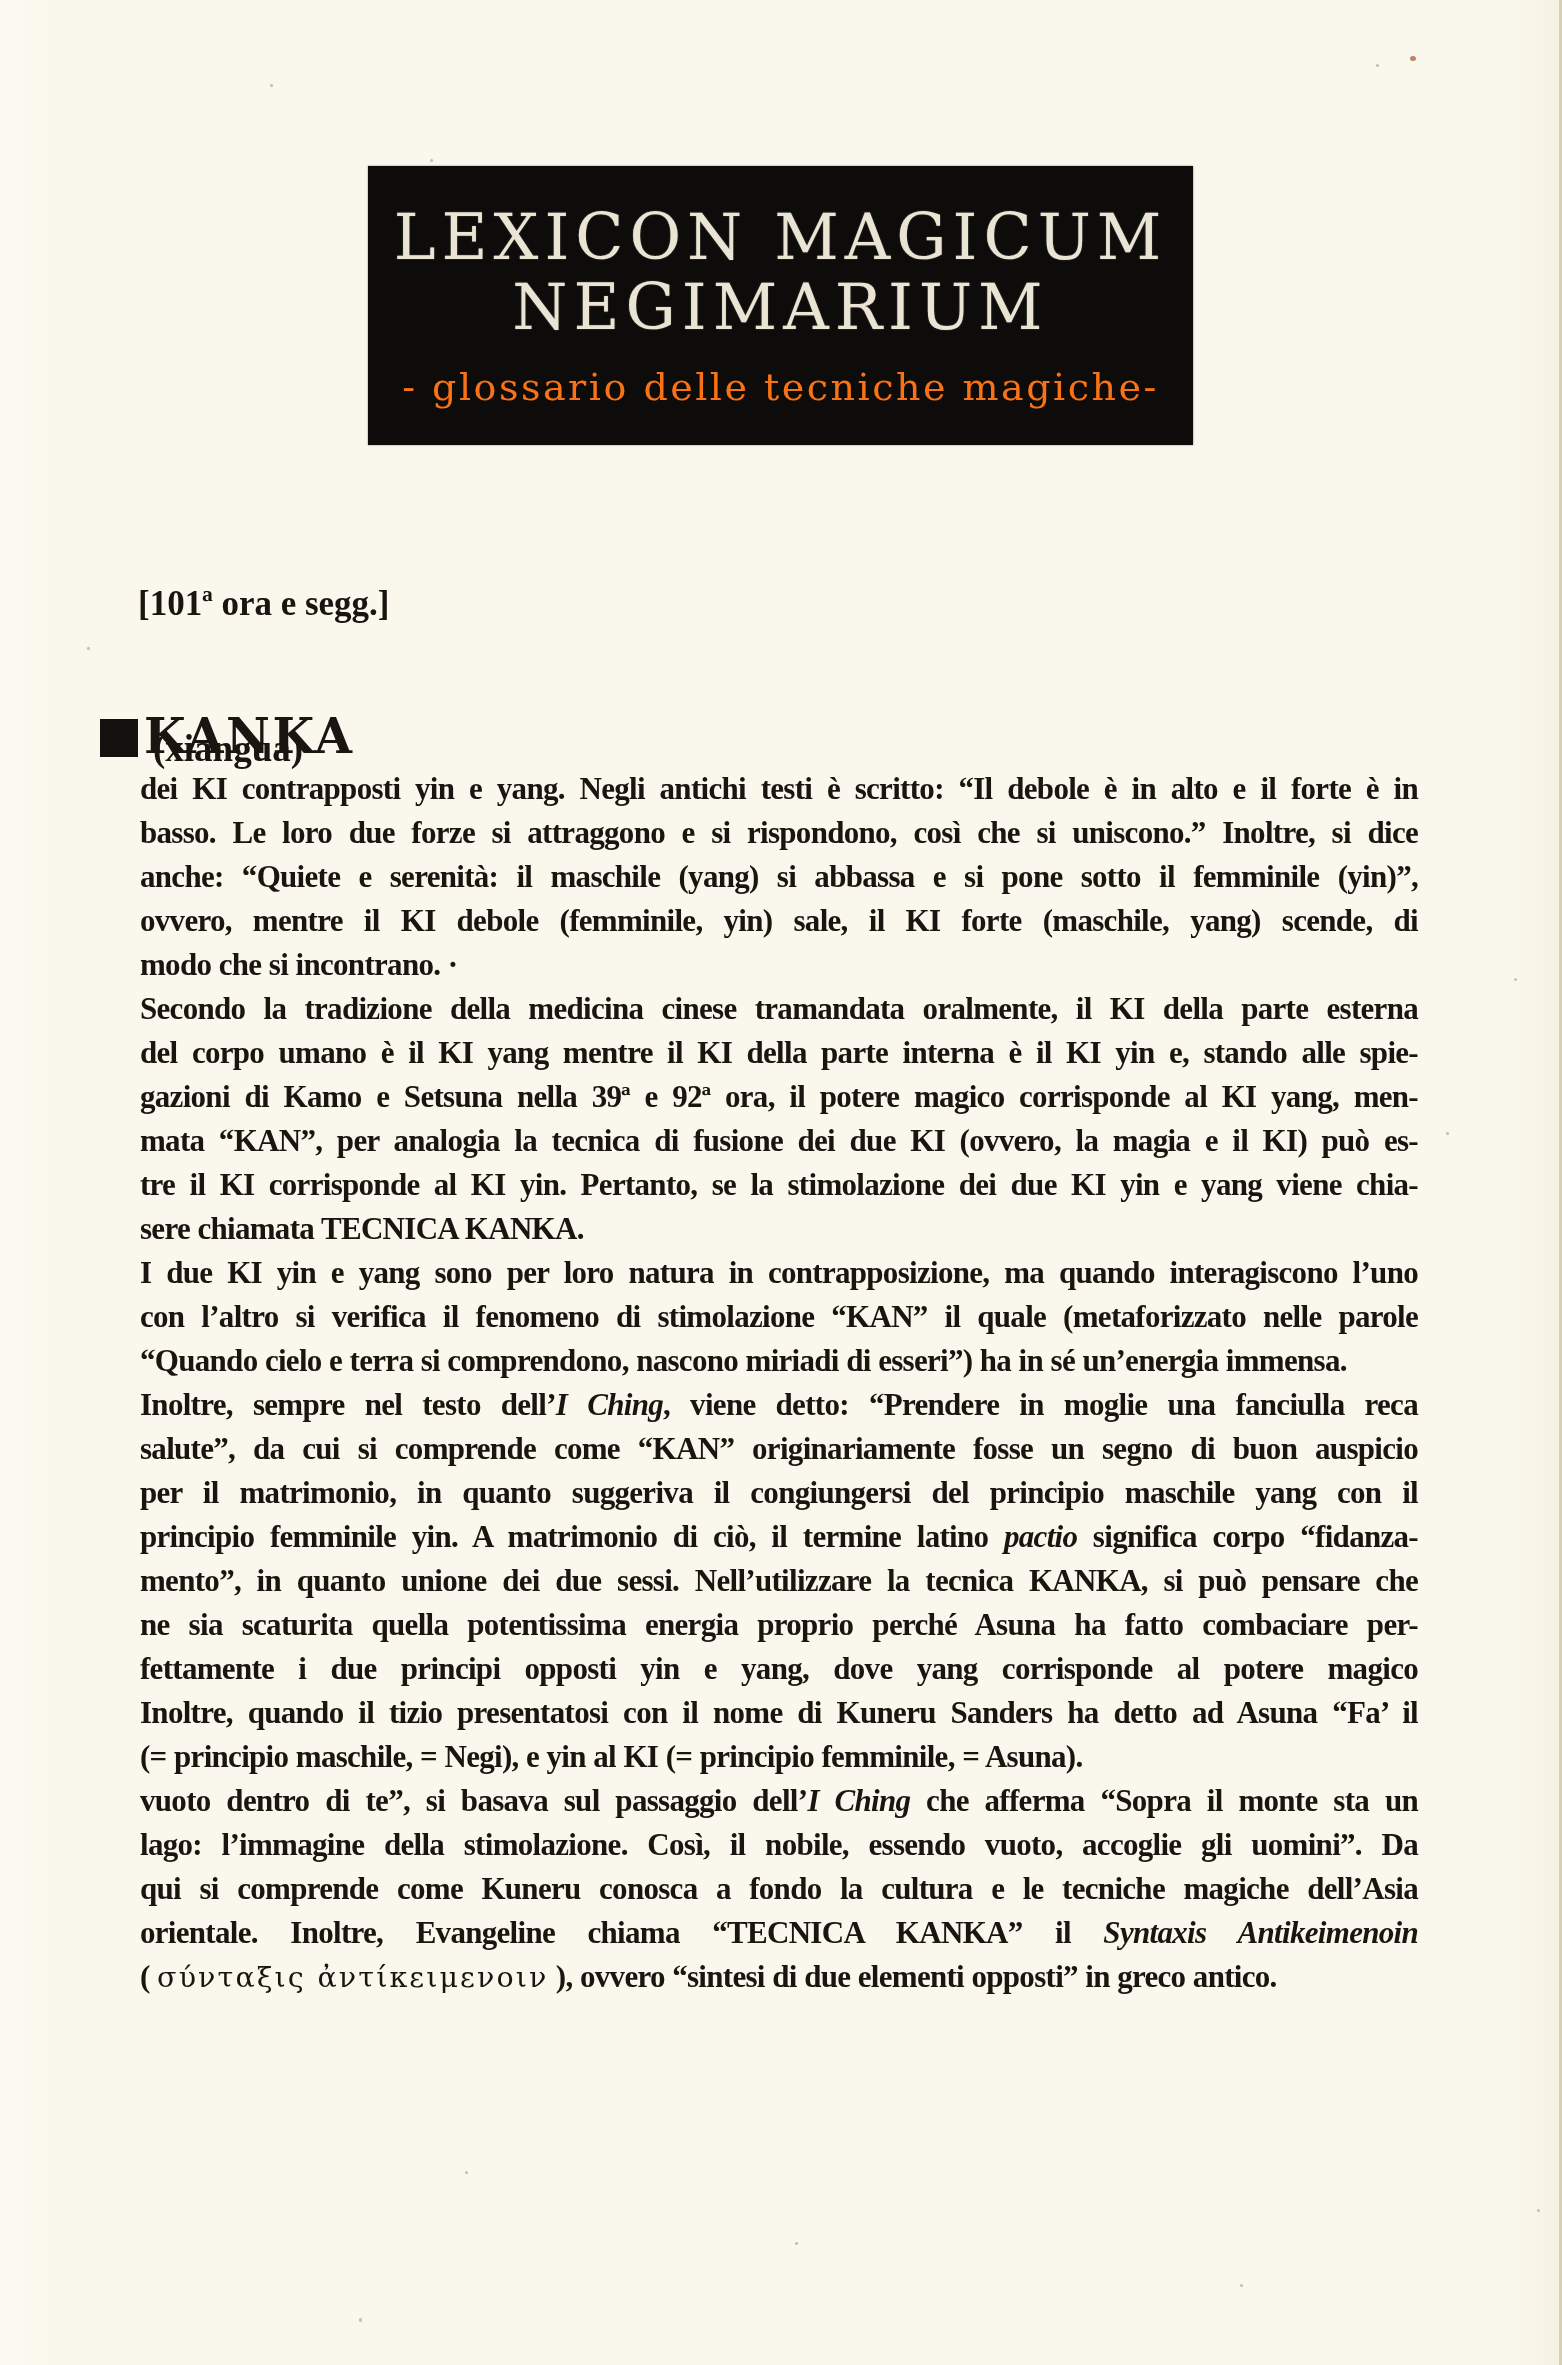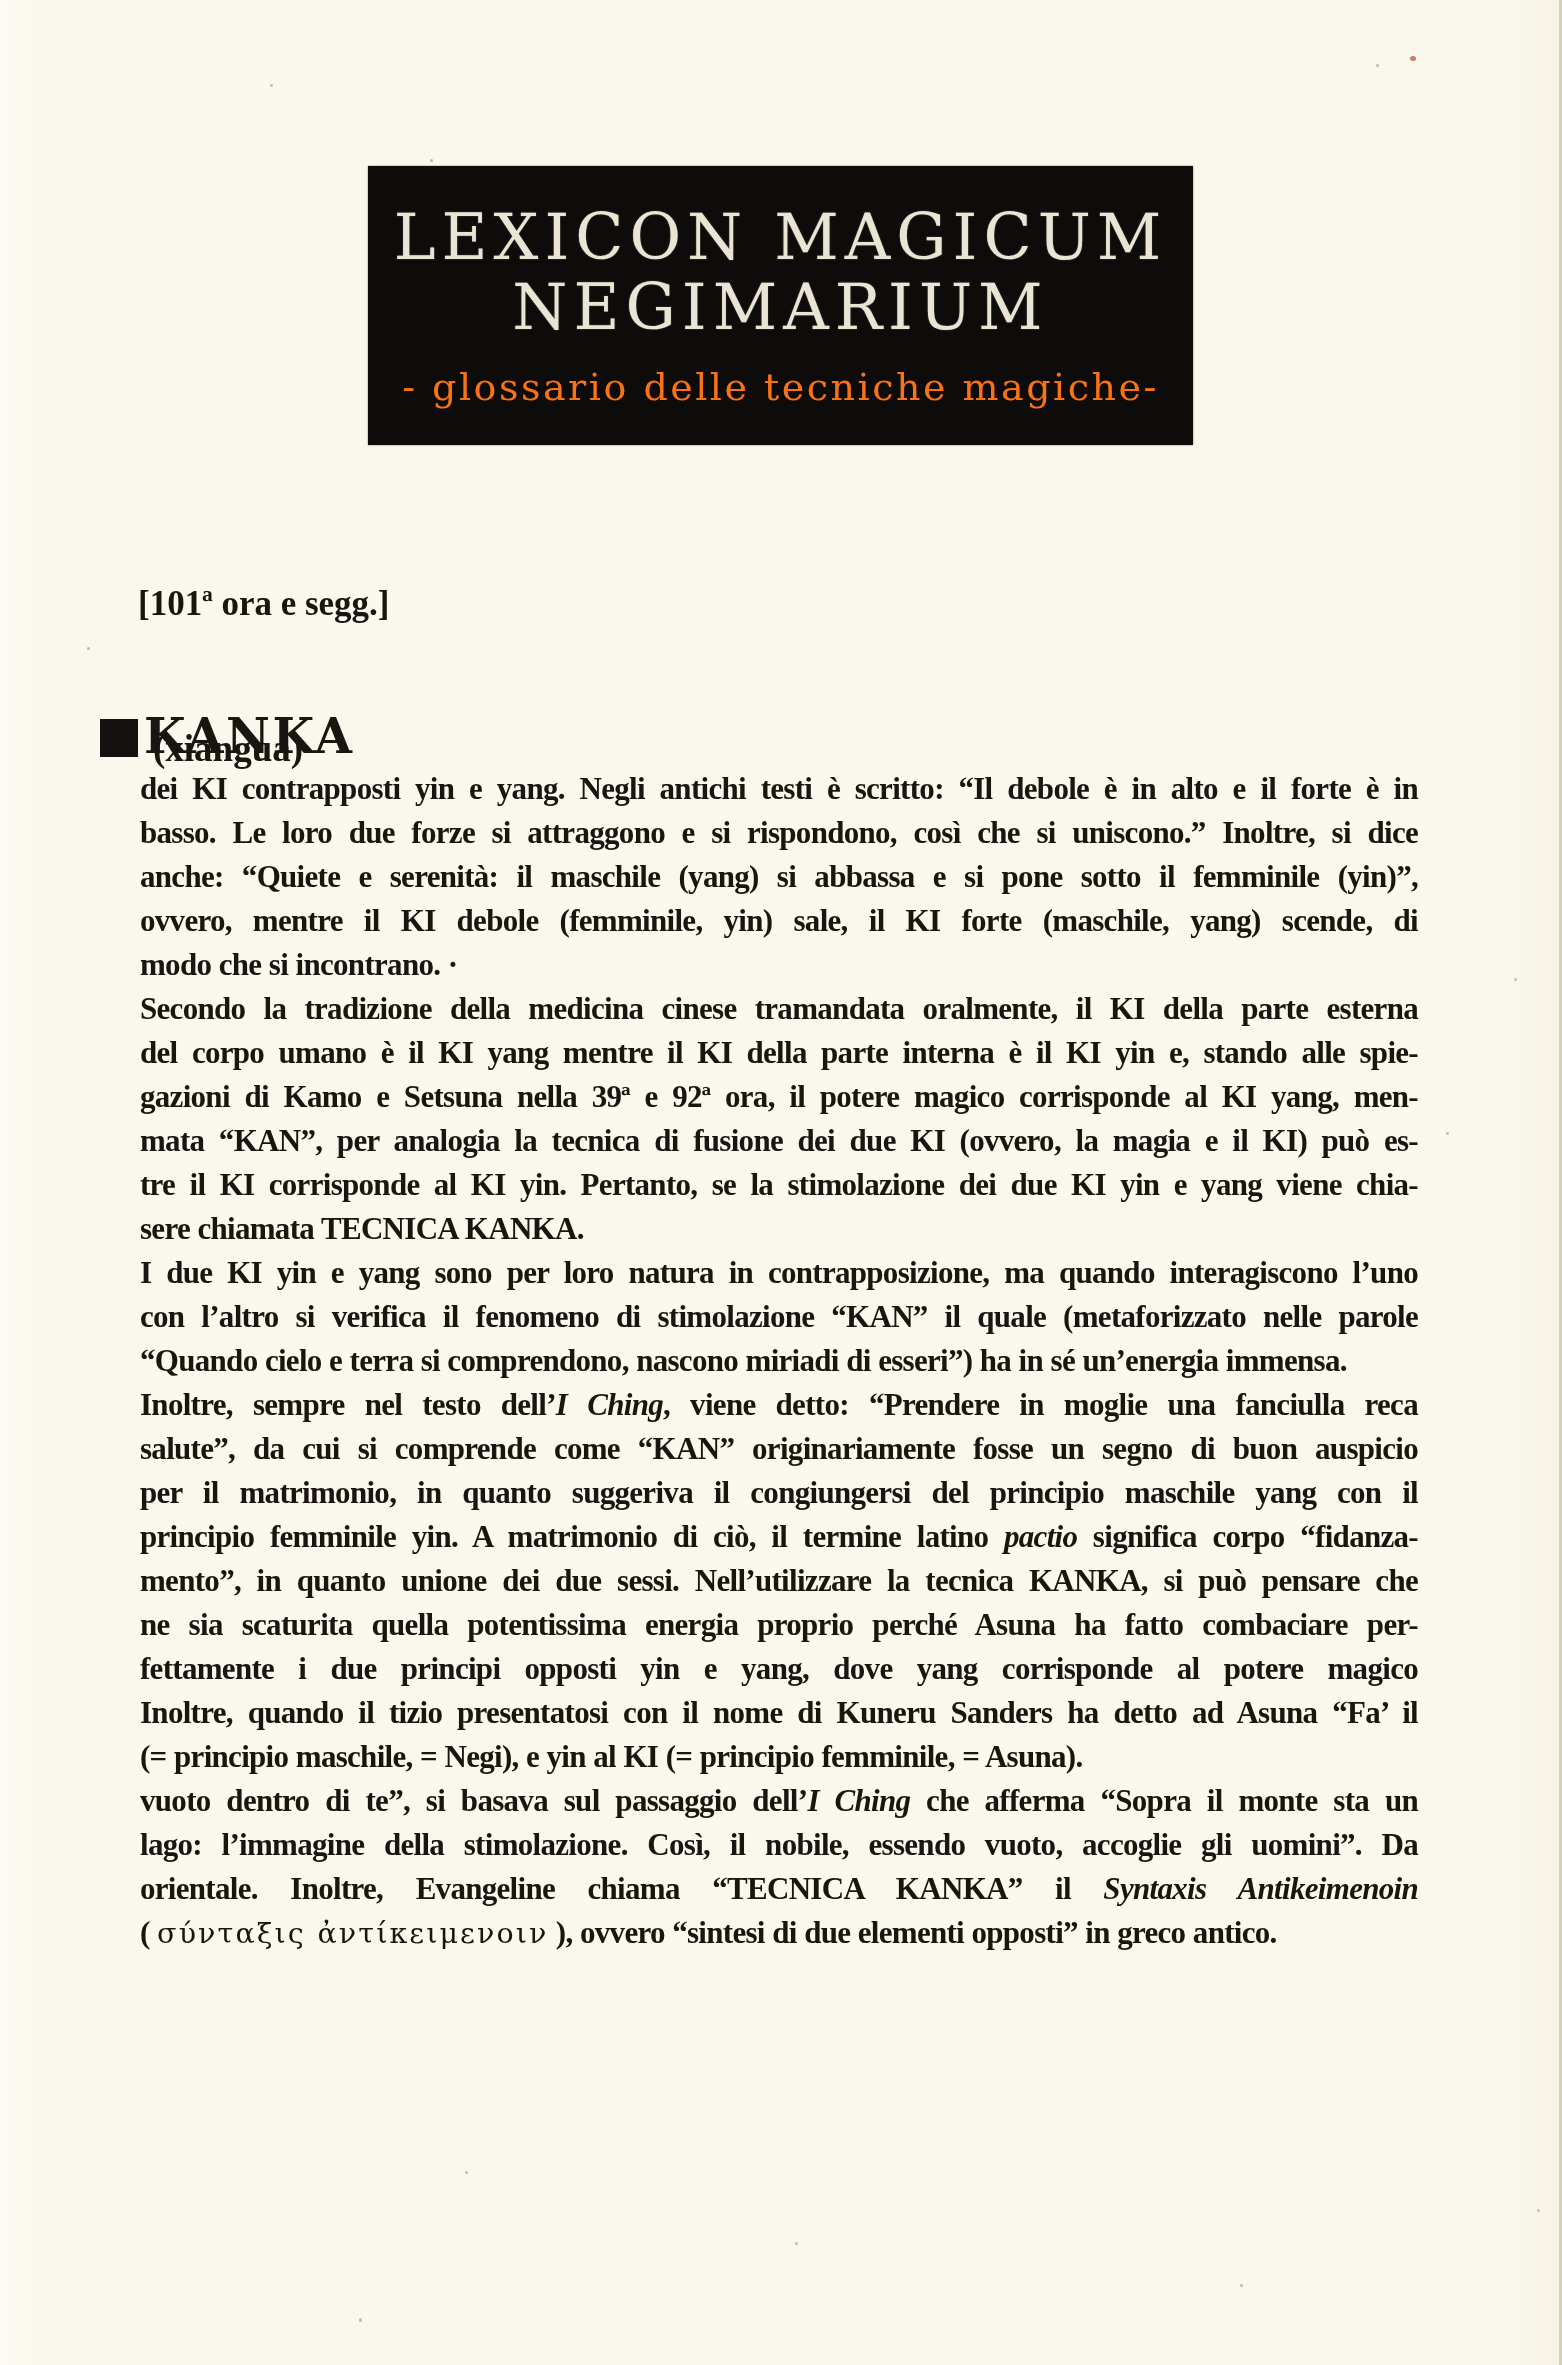--- a/index.html
+++ b/index.html
@@ -124,20 +124,21 @@
       <div class="line"><span>salute”, da cui si comprende come “KAN” originariamente fosse un segno di buon auspicio</span></div>
       <div class="line"><span>per il matrimonio, in quanto suggeriva il congiungersi del principio maschile yang con il</span></div>
       <div class="line"><span>principio femminile yin. A matrimonio di ciò, il termine latino </span><span class="it">pactio</span><span> significa corpo “fidanza-</span></div>
       <div class="line"><span>mento”, in quanto unione dei due sessi. Nell’utilizzare la tecnica KANKA, si può pensare che</span></div>
       <div class="line"><span>ne sia scaturita quella potentissima energia proprio perché Asuna ha fatto combaciare per-</span></div>
       <div class="line"><span>fettamente i due principi opposti yin e yang, dove yang corrisponde al potere magico</span></div>
       <div class="line"><span>Inoltre, quando il tizio presentatosi con il nome di Kuneru Sanders ha detto ad Asuna “Fa’ il</span></div>
       <div class="line last"><span>(= principio maschile, = Negi), e yin al KI (= principio femminile, = Asuna).</span></div>
       <div class="line"><span>vuoto dentro di te”, si basava sul passaggio dell’</span><span class="it">I Ching</span><span> che afferma “Sopra il monte sta un</span></div>
       <div class="line"><span>lago: l’immagine della stimolazione. Così, il nobile, essendo vuoto, accoglie gli uomini”. Da</span></div>
+      <div class="line"><span>qui si comprende come Kuneru conosca a fondo la cultura e le tecniche magiche dell’Asia</span></div>
       <div class="line"><span>orientale. Inoltre, Evangeline chiama “TECNICA KANKA” il </span><span class="it">Syntaxis Antikeimenoin</span></div>
       <div class="line last"><span>( </span><span class="gr">σύνταξις ἀντίκειμενοιν</span><span> ), ovvero “sintesi di due elementi opposti” in greco antico.</span></div>
     </div>
 
   <div id="edge-line"></div>
   <div class="speck red" style="left:1410px;top:56px;width:6px;height:5.1px;"></div>
   <div class="speck" style="left:1376px;top:64px;width:2.5px;height:2.5px;"></div>
   <div class="speck" style="left:270px;top:84px;width:2.5px;height:2.5px;"></div>
   <div class="speck" style="left:430px;top:159px;width:2.5px;height:3.4px;"></div>
   <div class="speck" style="left:1514px;top:978px;width:3.4px;height:3.4px;"></div>

